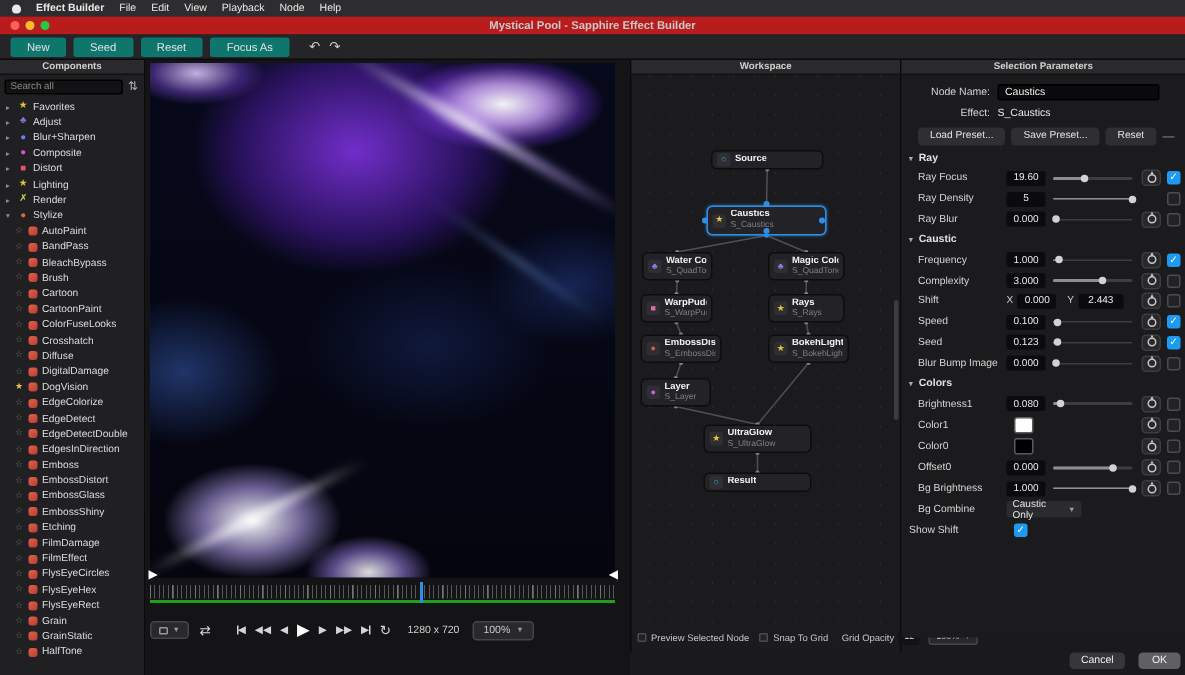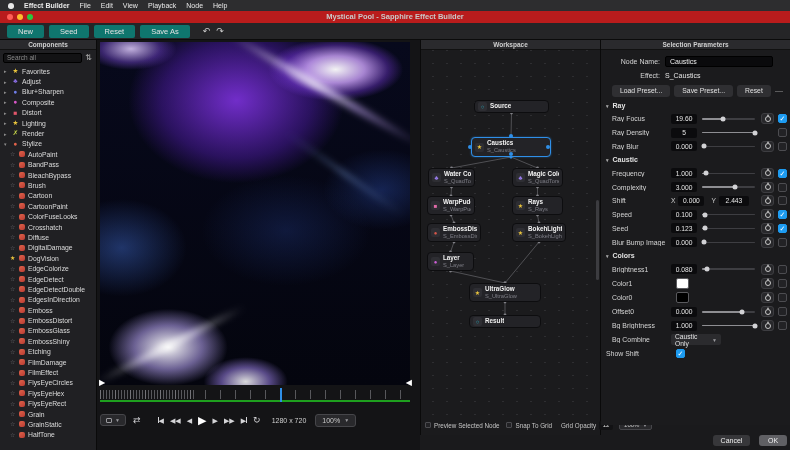--- a/index.html
+++ b/index.html
@@ -172,21 +172,21 @@
     <span class="light" style="background:#febc2e"></span>
     <span class="light" style="background:#28c840"></span>
   </div>
 </div>
 
 <div class="toolbar">
   <span id="toolbar-buttons" style="display:flex;gap:5px">
       <span class="tb-btn">New</span>
       <span class="tb-btn">Seed</span>
       <span class="tb-btn">Reset</span>
-      <span class="tb-btn">Save As</span>
+      <span class="tb-btn">Focus As</span>
     </span>
   <span class="undo-redo">
     <span>↶</span>
     <span>↷</span>
   </span>
 </div>
 
 <div class="sidebar">
   <div class="panel-header">Components</div>
   <div class="search-row">

